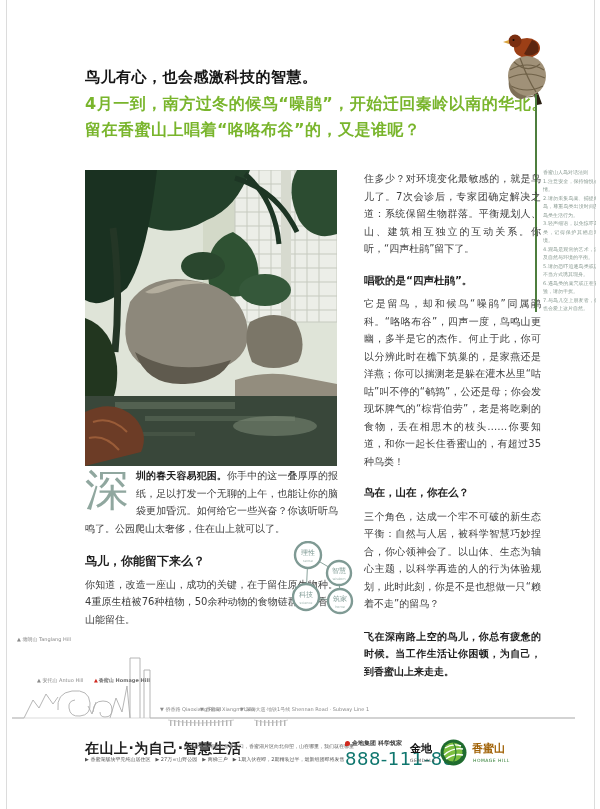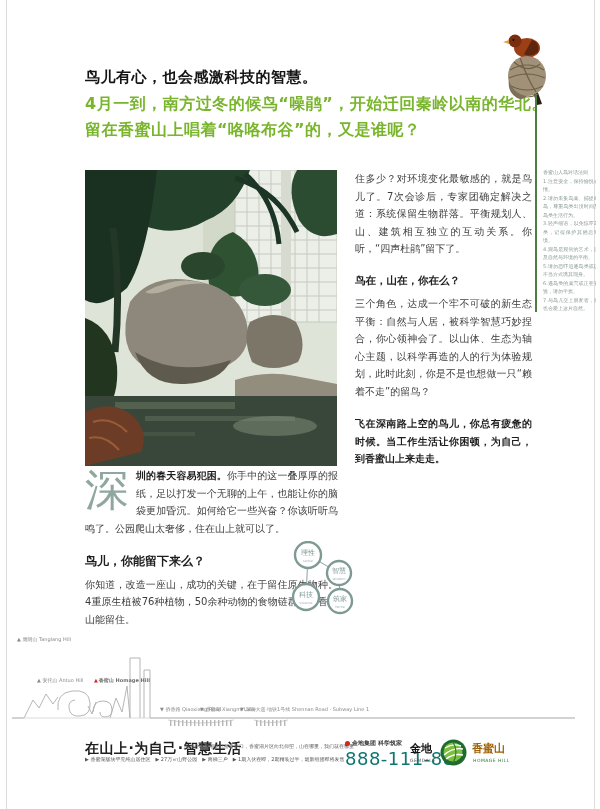--- a/index.html
+++ b/index.html
@@ -13,21 +13,21 @@
   
   .headline{position:absolute;left:85px;top:68px;font-size:15px;font-weight:bold;color:#141414;letter-spacing:.5px;}
   .subhead{position:absolute;left:85px;top:91px;width:470px;font-size:16px;line-height:26px;
            color:#79b52c;font-weight:600;letter-spacing:.5px;}
 
   
   .photo{position:absolute;left:85px;top:170px;width:252px;height:296px;overflow:hidden;}
   .photo svg{display:block;width:252px;height:296px;}
 
   
-  .rcol{position:absolute;left:355px;top:170px;width:177px;font-size:10px;line-height:17.5px;
+  .rcol{position:absolute;left:364px;top:170px;width:177px;font-size:10px;line-height:17.5px;
         text-align:justify;color:#3d3d3d;}
   .rcol .h{font-size:10.5px;font-weight:bold;color:#1e1e1e;margin:14px 0 6px 0;text-align:left;}
   .rcol p{margin:0;}
   .rcol .b{font-weight:bold;color:#1e1e1e;margin-top:15px;}
 
   
   .lcol{position:absolute;left:85px;top:467px;width:253px;font-size:10px;line-height:17.5px;
         text-align:justify;color:#3d3d3d;}
   .dropcap{float:left;font-size:44px;line-height:40px;margin:3px 7px 0 0;color:#90a79f;}
   .lcol .lead{font-weight:bold;color:#1e1e1e;}
@@ -145,20 +145,22 @@
       <rect x="60" y="246" width="150" height="5" fill="#5c6b58" opacity=".6"></rect>
       <ellipse cx="190" cy="256" rx="42" ry="10" fill="#8c9a84" opacity=".45"></ellipse>
       <rect x="20" y="262" width="90" height="4" fill="#4a5848" opacity=".7"></rect>
       <path d="M0,242 q30,-14 50,6 q14,16 6,34 L0,296Z" fill="#6c3c26"></path>
       <path d="M8,252 q18,-6 34,10 M4,268 q16,-4 30,12" stroke="#9a5c38" stroke-width="2" fill="none"></path>
     </svg>
   </div>
 
   <div class="rcol">
     <p>住多少？对环境变化最敏感的，就是鸟儿了。7次会诊后，专家团确定解决之道：系统保留生物群落。平衡规划人、山、建筑相互独立的互动关系。你听，“四声杜鹃”留下了。</p>
+    <div class="h">唱歌的是“四声杜鹃”。</div>
+    <p>它是留鸟，却和候鸟“噪鹃”同属鹃科。“咯咯布谷”，四声一度，鸟鸣山更幽，多半是它的杰作。何止于此，你可以分辨此时在檐下筑巢的，是家燕还是洋燕；你可以揣测老是躲在灌木丛里“咕咕”叫不停的“鹌鹑”，公还是母；你会发现坏脾气的“棕背伯劳”，老是将吃剩的食物，丢在相思木的枝头……你要知道，和你一起长住香蜜山的，有超过35种鸟类！</p>
     <div class="h">鸟在，山在，你在么？</div>
     <p>三个角色，达成一个牢不可破的新生态平衡：自然与人居，被科学智慧巧妙捏合，你心领神会了。以山体、生态为轴心主题，以科学再造的人的行为体验规划，此时此刻，你是不是也想做一只“赖着不走”的留鸟？</p>
     <p class="b">飞在深南路上空的鸟儿，你总有疲惫的时候。当工作生活让你困顿，为自己，到香蜜山上来走走。</p>
   </div>
 
   <div class="lcol">
     <p>
       <span class="dropcap">深</span><span class="lead">圳的春天容易犯困。</span><span>你手中的这一叠厚厚的报纸，足以打发一个无聊的上午，也能让你的脑袋更加昏沉。如何给它一些兴奋？你该听听鸟鸣了。公园爬山太奢侈，住在山上就可以了。</span>
     </p>
     <div class="h">鸟儿，你能留下来么？</div>

